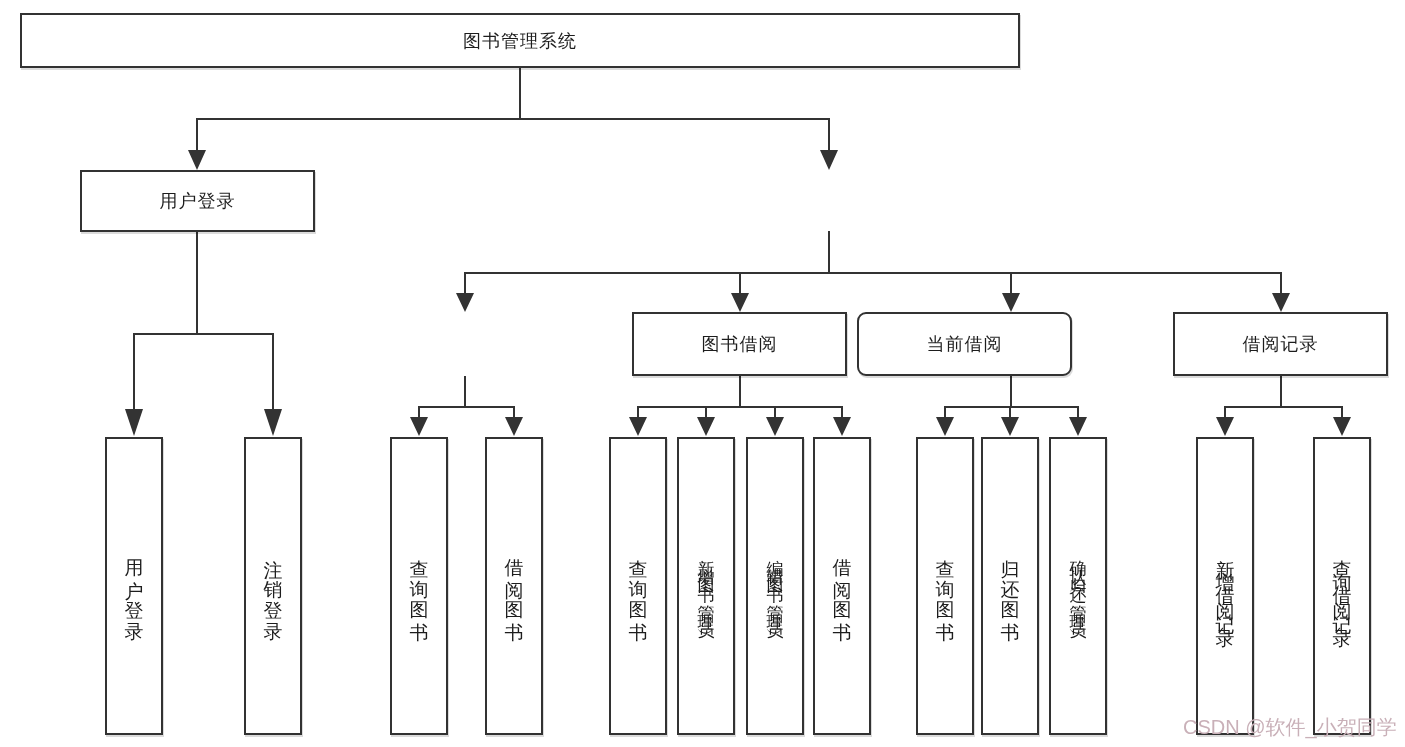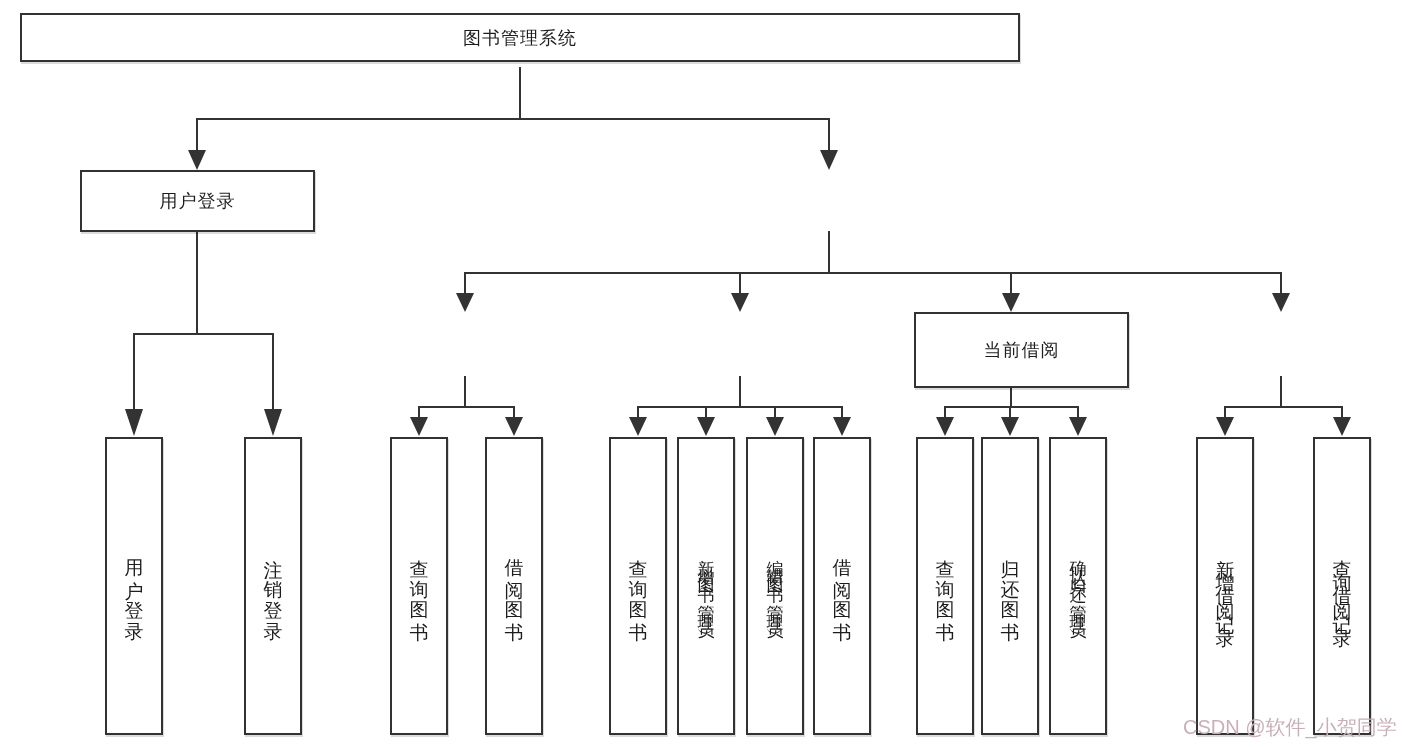--- a/index.html
+++ b/index.html
@@ -49,26 +49,26 @@
     color: #1d1d1d;
     box-shadow: 1px 2px 0 rgba(0,0,0,0.14);
     z-index: 2;
     box-sizing: border-box;
     white-space: nowrap;
   }
   .t4  { font-size: 19px; letter-spacing: 21px; }
   .t6  { font-size: 19px; letter-spacing: 14px; }
   .t10 { font-size: 17px; letter-spacing: 9px;  }
   
-  #n-root           { left: 20px;   top: 13px;  width: 1000px; height: 49px; }
+  #n-root           { left: 20px;   top: 13px;  width: 1000px; height: 55px; }
   #n-user-login     { left: 80px;   top: 170px; width: 235px;  height: 62px; }
   #n-book-mgmt      { left: 712px;  top: 170px; width: 235px;  height: 62px; }
   #n-new-book       { left: 362px;  top: 312px; width: 206px;  height: 64px; }
   #n-book-borrow    { left: 632px;  top: 312px; width: 215px;  height: 64px; }
-  #n-current-borrow { left: 914px;  top: 312px; width: 215px;  height: 76px; }
+  #n-current-borrow { left: 857px;  top: 312px; width: 215px;  height: 64px; border-radius: 9px; }
   #n-borrow-record  { left: 1173px; top: 312px; width: 215px;  height: 64px; }
   #l-1  { left: 105px;  }
   #l-2  { left: 244px;  }
   #l-3  { left: 390px;  }
   #l-4  { left: 485px;  }
   #l-5  { left: 609px;  }
   #l-6  { left: 677px;  }
   #l-7  { left: 746px;  }
   #l-8  { left: 813px;  }
   #l-9  { left: 916px;  }
@@ -131,21 +131,23 @@
       M1001,417 L1019,417 L1010,436 Z
       M1069,417 L1087,417 L1078,436 Z
       M1216,417 L1234,417 L1225,436 Z
       M1333,417 L1351,417 L1342,436 Z"></path>
   </svg>
 
   <div class="hbox" id="n-root">图书管理系统</div>
 
   <div class="hbox" id="n-user-login">用户登录</div>
 
+  <div class="hbox" id="n-book-borrow">图书借阅</div>
   <div class="hbox" id="n-current-borrow">当前借阅</div>
+  <div class="hbox" id="n-borrow-record">借阅记录</div>
 
   <div class="vbox t4" id="l-1">用户登录</div>
   <div class="vbox t4" id="l-2">注销登录</div>
 
   <div class="vbox t4" id="l-3">查询图书</div>
   <div class="vbox t4" id="l-4">借阅图书</div>
 
   <div class="vbox t4" id="l-5">查询图书</div>
   <div class="vbox t10" id="l-6">新增图书（管理员）</div>
   <div class="vbox t10" id="l-7">编辑图书（管理员）</div>

